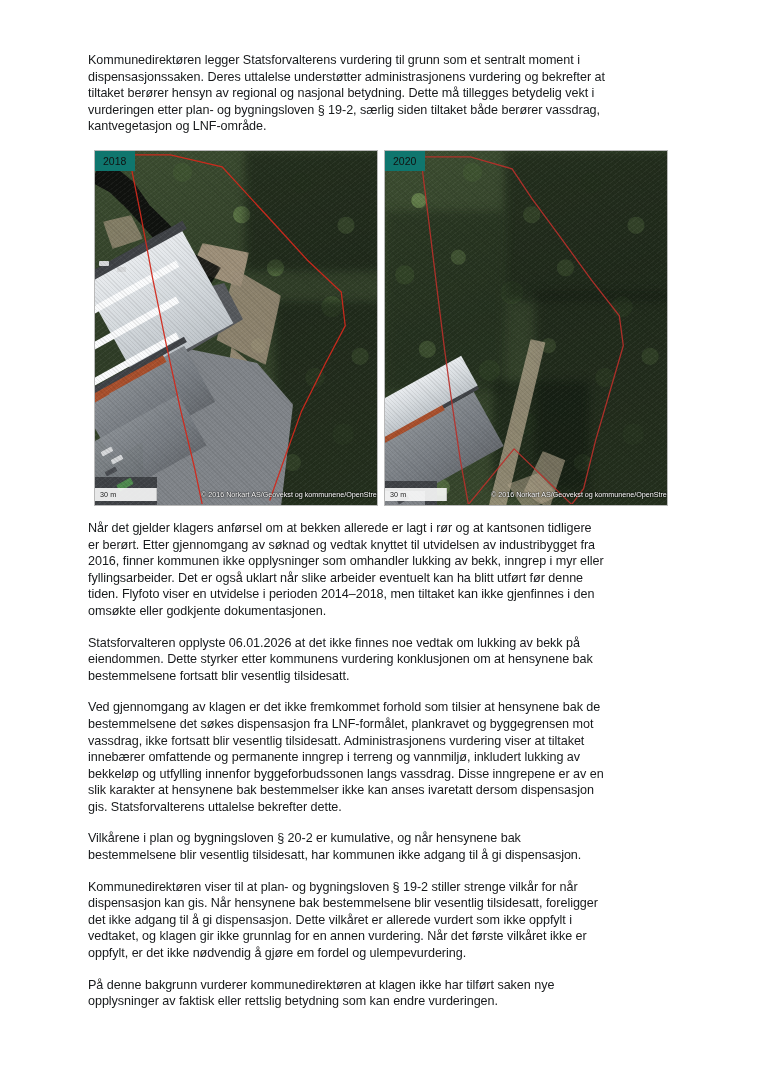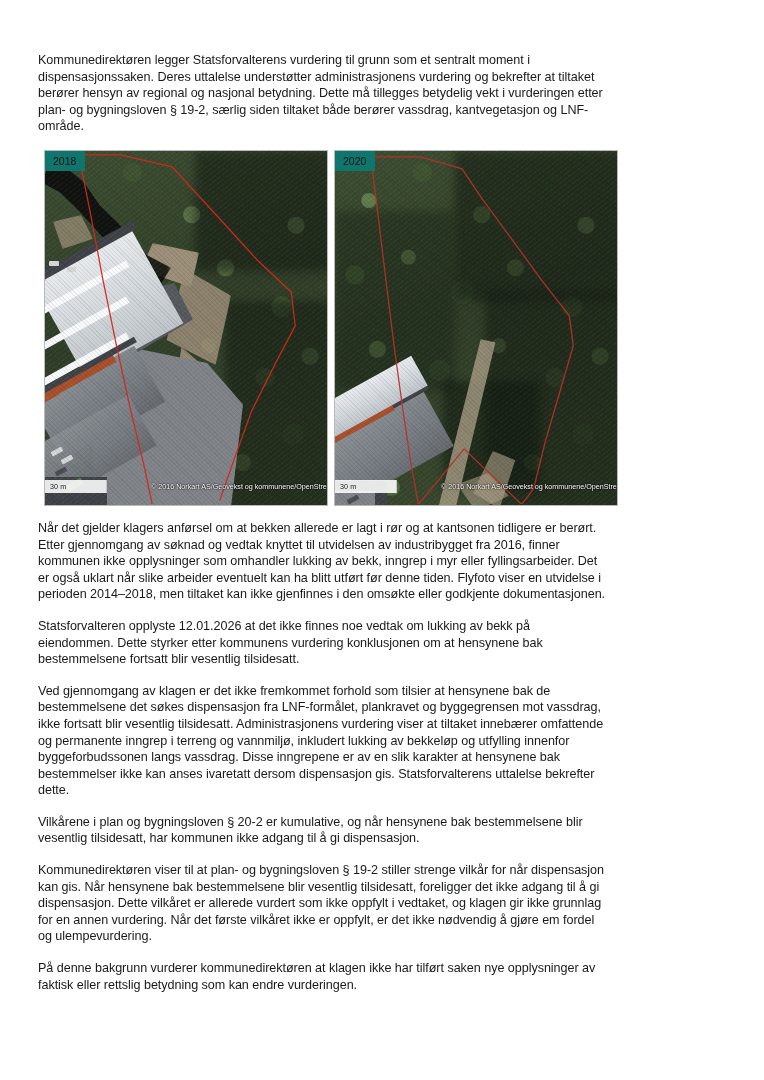--- a/index.html
+++ b/index.html
@@ -11,21 +11,21 @@
     background: #ffffff;
     font-family: "Liberation Sans", sans-serif;
     color: #1a1a1a;
     overflow: hidden;
   }
   .page {
     position: relative;
     width: 682px;
     height: 1080px;
     background: #fff;
-    padding: 52px 76px 0 38px;
+    padding: 52px 76px 0 88px;
     border-radius: 9px;
   }
   p.body-text {
     margin: 0 0 15px 0;
     font-size: 12.6px;
     line-height: 16.6px;
     text-align: left;
     color: #17191b;
     letter-spacing: -0.05px;
   }
@@ -155,21 +155,21 @@
     font-size: 10.5px;
     line-height: 1;
     padding: 5px 9px 5px 8px;
     font-family: "Liberation Sans", sans-serif;
     z-index: 6;
   }
 
   
   .attrib-bar {
     position: absolute;
-    left: 0; right: 0; bottom: 12px;
+    left: 0; right: 0; bottom: 4px;
     height: 13px;
     display: flex;
     align-items: flex-start;
     z-index: 6;
     font-size: 7.2px;
     line-height: 13px;
     gap: 44px;
   }
   .scalebar {
     width: 62px;
@@ -284,19 +284,19 @@
 
       <div class="attrib-bar">
         <div class="scalebar">30 m</div>
         <div class="attrib-text">© 2016 Norkart AS/Geovekst og kommunene/OpenStreetMap/NASA, Meti</div>
       </div>
     </div>
 
   </div>
 
   <p class="body-text">Når det gjelder klagers anførsel om at bekken allerede er lagt i rør og at kantsonen tidligere er berørt. Etter gjennomgang av søknad og vedtak knyttet til utvidelsen av industribygget fra 2016, finner kommunen ikke opplysninger som omhandler lukking av bekk, inngrep i myr eller fyllingsarbeider. Det er også uklart når slike arbeider eventuelt kan ha blitt utført før denne tiden. Flyfoto viser en utvidelse i perioden 2014–2018, men tiltaket kan ikke gjenfinnes i den omsøkte eller godkjente dokumentasjonen.</p>
-  <p class="body-text">Statsforvalteren opplyste 12.01.2026 at det ikke finnes noe vedtak om lukking av bekk på eiendommen. Dette styrker etter kommunens vurdering konklusjonen om at hensynene bak bestemmelsene fortsatt blir vesentlig tilsidesatt.</p>
+  <p class="body-text">Statsforvalteren opplyste 06.01.2026 at det ikke finnes noe vedtak om lukking av bekk på eiendommen. Dette styrker etter kommunens vurdering konklusjonen om at hensynene bak bestemmelsene fortsatt blir vesentlig tilsidesatt.</p>
   <p class="body-text">Ved gjennomgang av klagen er det ikke fremkommet forhold som tilsier at hensynene bak de bestemmelsene det søkes dispensasjon fra LNF-formålet, plankravet og byggegrensen mot vassdrag, ikke fortsatt blir vesentlig tilsidesatt. Administrasjonens vurdering viser at tiltaket innebærer omfattende og permanente inngrep i terreng og vannmiljø, inkludert lukking av bekkeløp og utfylling innenfor byggeforbudssonen langs vassdrag. Disse inngrepene er av en slik karakter at hensynene bak bestemmelser ikke kan anses ivaretatt dersom dispensasjon gis. Statsforvalterens uttalelse bekrefter dette.</p>
   <p class="body-text">Vilkårene i plan  og bygningsloven § 20-2 er kumulative, og når hensynene bak bestemmelsene blir vesentlig tilsidesatt, har kommunen ikke adgang til å gi dispensasjon.</p>
   <p class="body-text">Kommunedirektøren viser til at plan- og bygningsloven § 19-2 stiller strenge vilkår for når dispensasjon kan gis. Når hensynene bak bestemmelsene blir vesentlig tilsidesatt, foreligger det ikke adgang til å gi dispensasjon. Dette vilkåret er allerede vurdert som ikke oppfylt i vedtaket, og klagen gir ikke grunnlag for en annen vurdering. Når det første vilkåret ikke er oppfylt, er det ikke nødvendig å gjøre em fordel og ulempevurdering.</p>
   <p class="body-text tight">På denne bakgrunn vurderer kommunedirektøren at klagen ikke har tilført saken nye opplysninger av faktisk eller rettslig betydning som kan endre vurderingen.</p>
 
 </div>
 
 </body></html>

